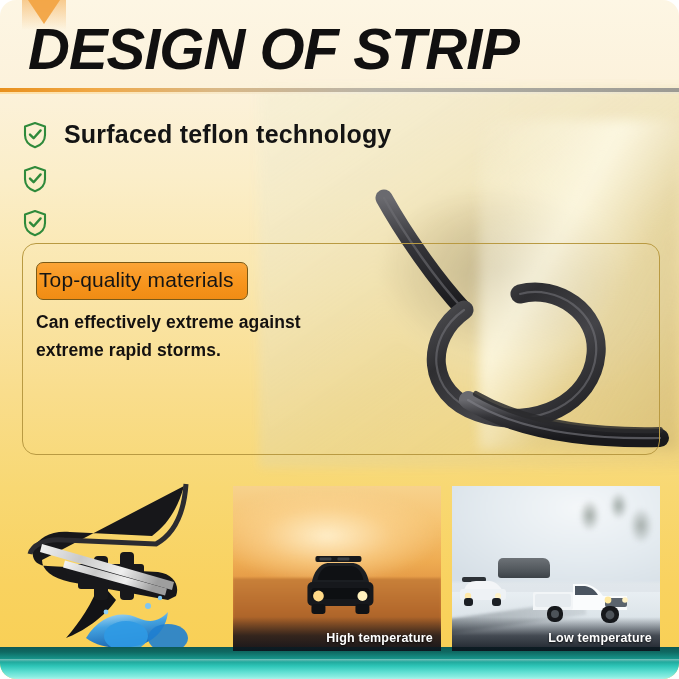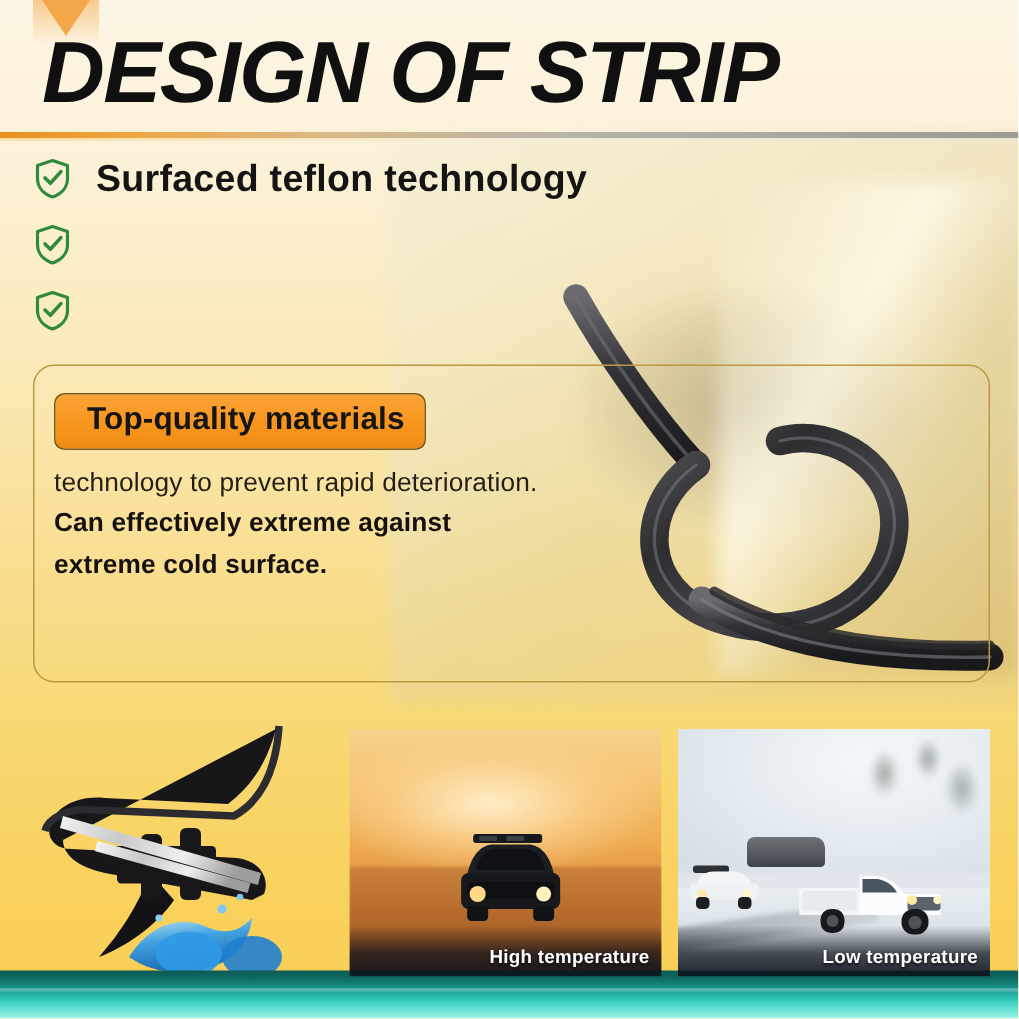--- a/index.html
+++ b/index.html
@@ -19,20 +19,21 @@
     overflow: hidden;
     background: linear-gradient(180deg,
         #fdf6e4 0%,
         #fcf2dc 12%,
         #fbeec9 26%,
         #fae6ac 42%,
         #f9dd8c 58%,
         #f8d873 72%,
         #f9d25f 86%,
         #f9cf52 100%);
+    border-radius: 16px;
   }
 
   
   .bg-wash {
     position: absolute;
     right: -40px;
     top: 88px;
     width: 460px;
     height: 380px;
     background:
@@ -113,21 +114,21 @@
 
   
   .bullets {
     position: absolute;
     left: 22px;
     top: 105px;
     width: 560px;
   }
   .bullet-row {
     display: flex;
-    align-items: flex-start;
+    align-items: flex-end;
     height: 44px;
   }
   .shield {
     width: 26px;
     height: 28px;
     flex: 0 0 26px;
     margin-right: 16px;
   }
   .bullet-text {
     font-size: 25px;
@@ -146,26 +147,26 @@
     height: 212px;
     border: 1.5px solid #b99a42;
     border-radius: 14px;
     box-sizing: border-box;
     background: transparent;
   }
   .badge {
     position: absolute;
     left: 36px;
     top: 262px;
-    padding: 5px 13px 7px 21px;
+    padding: 5px 13px 7px 2px;
     background: linear-gradient(180deg, #fba437 0%, #f7951d 55%, #f08c14 100%);
     border: 1.5px solid #7a5a17;
     border-radius: 7px;
     font-size: 21px;
-    font-weight: bold;
+    font-weight: normal;
     color: #151515;
     letter-spacing: .1px;
   }
   .panel-body {
     position: absolute;
     left: 36px;
     top: 308px;
     width: 360px;
   }
   .panel-line {
@@ -390,23 +391,22 @@
     <path d="M104 122 C64 150 66 206 118 224 C176 244 232 214 236 166 C240 124 196 96 160 106" stroke="#7d7d84" stroke-width="2.2" fill="none" stroke-linecap="round" opacity=".5"></path>
 
     <path d="M108 212 C150 238 212 252 300 250" stroke="url(#rub2)" stroke-width="18" fill="none" stroke-linecap="round"></path>
     <path d="M108 212 C150 238 212 252 300 250" stroke="#85858c" stroke-width="2.2" fill="none" stroke-linecap="round" opacity=".55"></path>
     <path d="M116 206 C158 230 218 244 300 242" stroke="#2a2a2d" stroke-width="6" fill="none" stroke-linecap="round" opacity=".85"></path>
   </svg>
 
   <div class="panel"></div>
   <div class="badge">Top-quality materials</div>
   <div class="panel-body">
-    <div class="panel-line">technology to prevent rapid deterioration.</div>
     <div class="panel-line strong">Can effectively extreme against</div>
-    <div class="panel-line strong">extreme cold surface.</div>
+    <div class="panel-line strong">extreme rapid storms.</div>
   </div>
 
   <svg class="blade-art" viewBox="0 0 212 180">
     <defs>
       <linearGradient id="metal" x1="0" y1="0" x2="1" y2="0.2">
         <stop offset="0%" stop-color="#f2f2f2"></stop>
         <stop offset="35%" stop-color="#c9c9c9"></stop>
         <stop offset="70%" stop-color="#efefef"></stop>
         <stop offset="100%" stop-color="#9e9e9e"></stop>
       </linearGradient>

